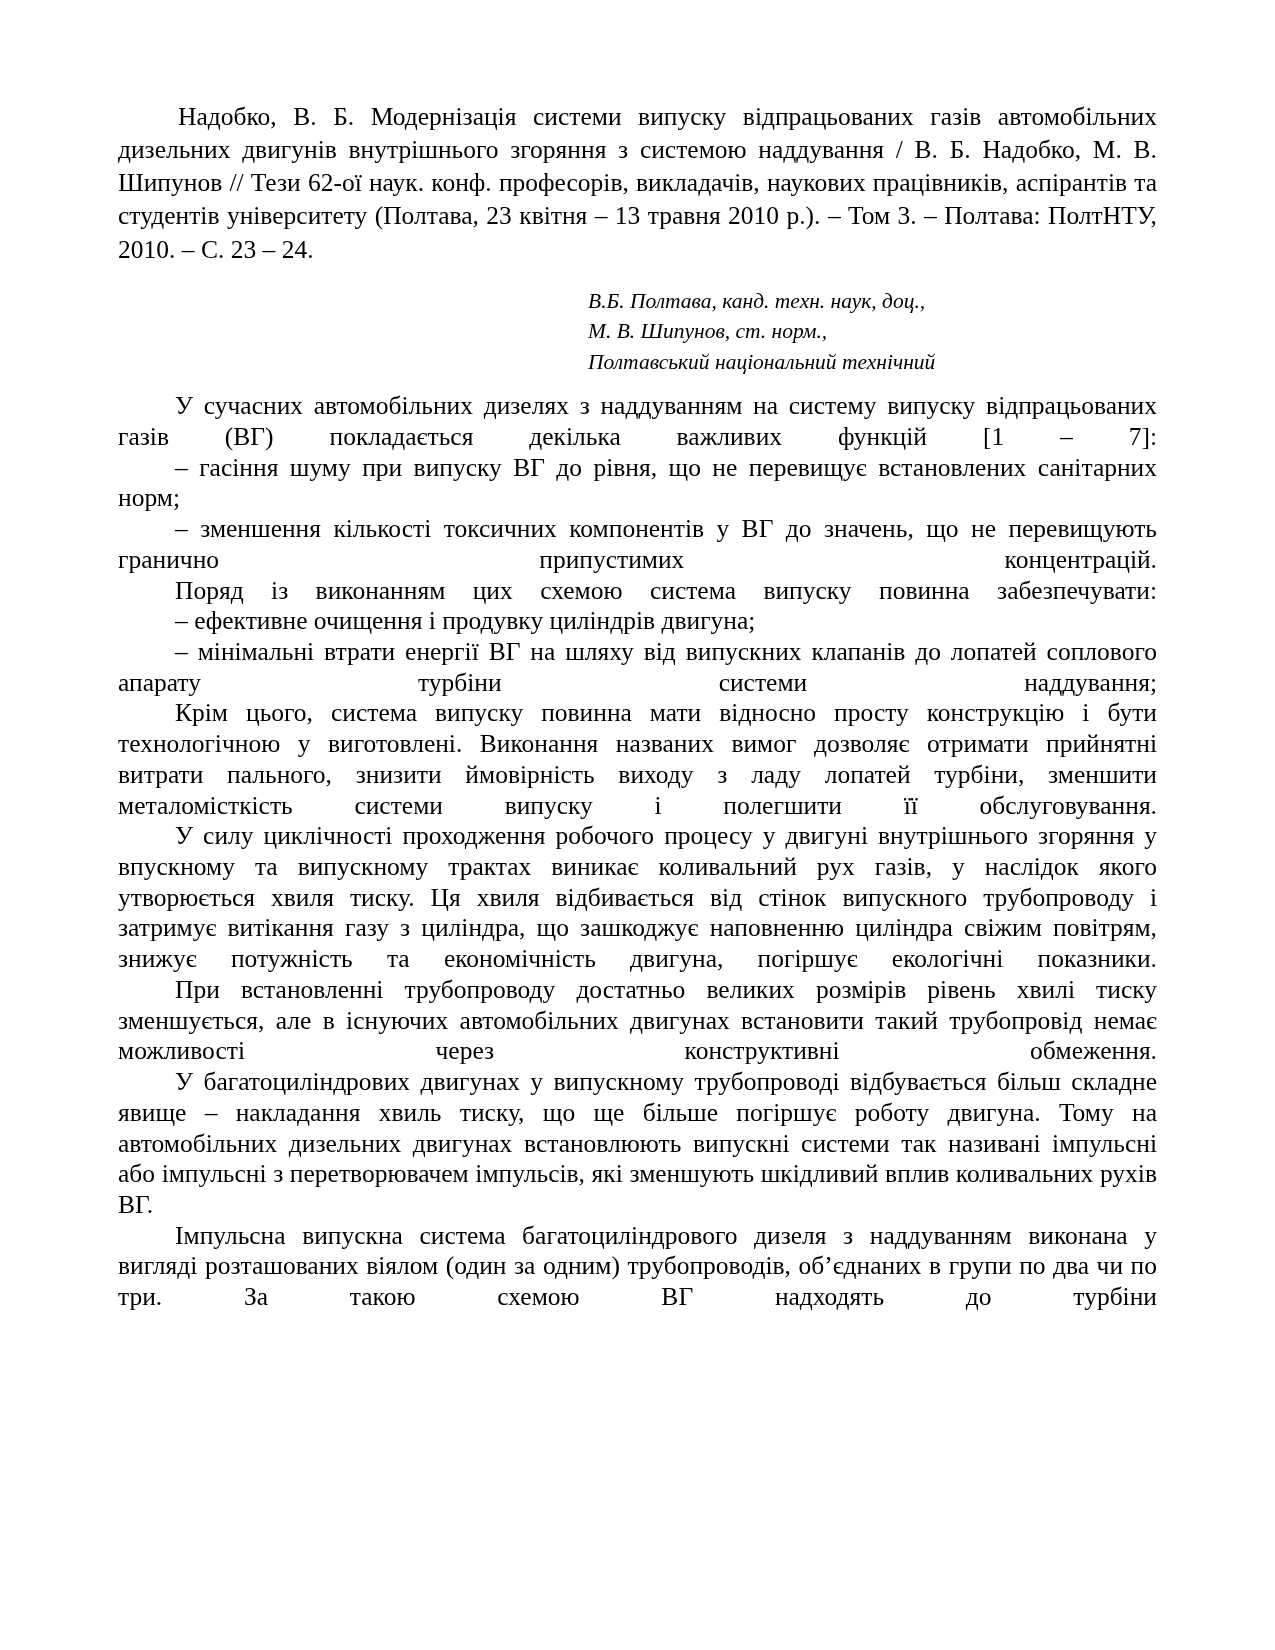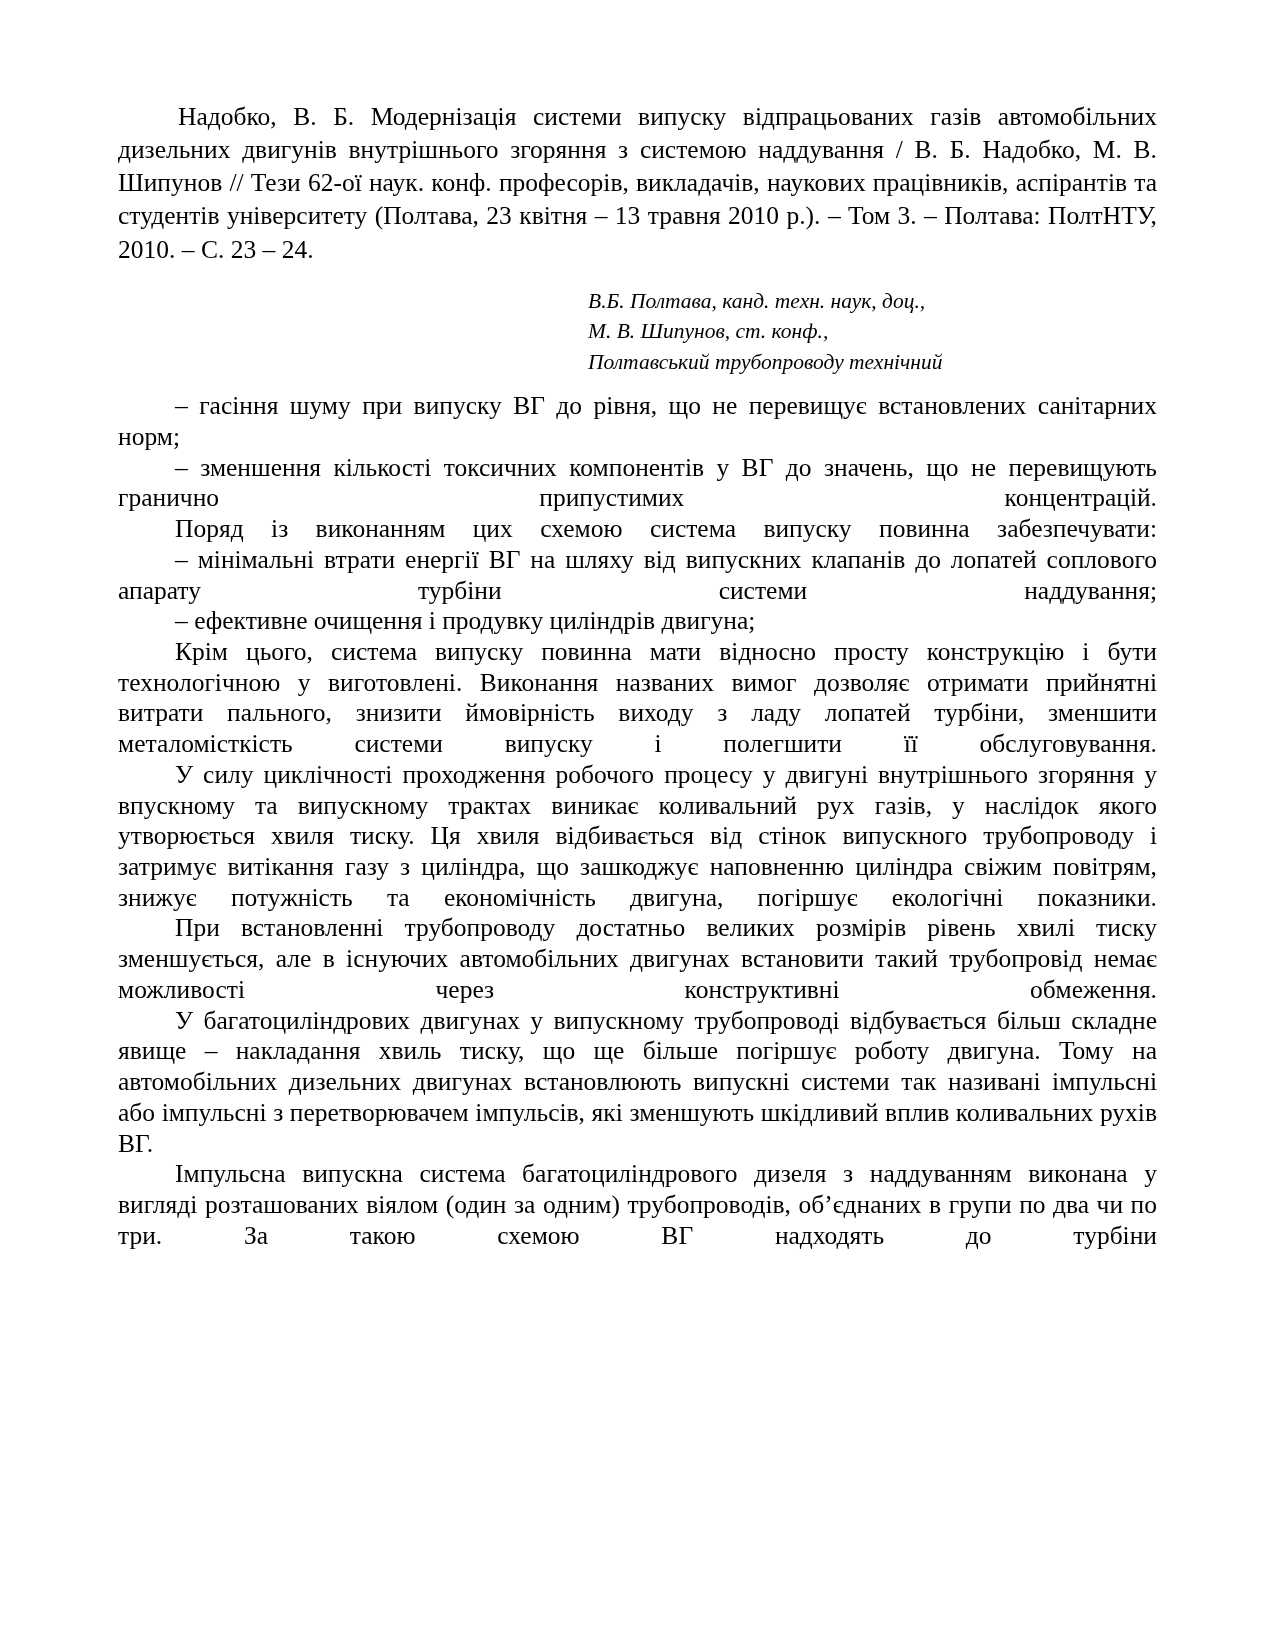--- a/index.html
+++ b/index.html
@@ -80,31 +80,32 @@
 </head>
 <body>
 
 <div class="page">
 
   <div class="citation">Надобко, В. Б. Модернізація системи випуску відпрацьованих газів автомобільних дизельних двигунів внутрішнього згоряння з системою наддування / В. Б. Надобко, М. В. Шипунов // Тези 62-ої наук. конф. професорів, викладачів, наукових працівників, аспірантів та студентів університету (Полтава, 23 квітня – 13 травня 2010 р.). – Том 3. – Полтава: ПолтНТУ, 2010. – С. 23 – 24.</div>
 
 
   <div class="authors-block">
     <div>В.Б. Полтава, канд. техн. наук, доц.,</div>
-    <div>М. В. Шипунов, ст. конф.,</div>
-    <div>Полтавський трубопроводу технічний</div>
+    <div>М. В. Шипунов, ст. норм.,</div>
+    <div>Полтавський національний технічний</div>
   </div>
 
 
   <div class="body-text">
+    <p class="full-justify">У сучасних автомобільних дизелях з наддуванням на систему випуску відпрацьованих газів (ВГ) покладається декілька важливих функцій [1 – 7]:</p>
     <p class="dash full-justify">– гасіння шуму при випуску ВГ до рівня, що не перевищує встановлених санітарних норм;</p>
     <p class="dash full-justify">– зменшення кількості токсичних компонентів у ВГ до значень, що не перевищують гранично припустимих концентрацій.</p>
     <p class="full-justify">Поряд із виконанням цих схемою система випуску повинна забезпечувати:</p>
+    <p class="dash">– ефективне очищення і продувку циліндрів двигуна;</p>
     <p class="dash full-justify">– мінімальні втрати енергії ВГ на шляху від випускних клапанів до лопатей соплового апарату турбіни системи наддування;</p>
-    <p class="dash">– ефективне очищення і продувку циліндрів двигуна;</p>
     <p class="full-justify">Крім цього, система випуску повинна мати відносно просту конструкцію і бути технологічною у виготовлені. Виконання названих вимог дозволяє отримати прийнятні витрати пального, знизити ймовірність виходу з ладу лопатей турбіни, зменшити металомісткість системи випуску і полегшити її обслуговування.</p>
     <p class="full-justify">У силу циклічності проходження робочого процесу у двигуні внутрішнього згоряння у впускному та випускному трактах виникає коливальний рух газів, у наслідок якого утворюється хвиля тиску. Ця хвиля відбивається від стінок випускного трубопроводу і затримує витікання газу з циліндра, що зашкоджує наповненню циліндра свіжим повітрям, знижує потужність та економічність двигуна, погіршує екологічні показники.</p>
     <p class="full-justify">При встановленні трубопроводу достатньо великих розмірів рівень хвилі тиску зменшується, але в існуючих автомобільних двигунах встановити такий трубопровід немає можливості через конструктивні обмеження.</p>
     <p class="full-justify">У багатоциліндрових двигунах у випускному трубопроводі відбувається більш складне явище – накладання хвиль тиску, що ще більше погіршує роботу двигуна. Тому на автомобільних дизельних двигунах встановлюють випускні системи так називані імпульсні або імпульсні з перетворювачем імпульсів, які зменшують шкідливий вплив коливальних рухів ВГ.</p>
     <p class="full-justify">Імпульсна випускна система багатоциліндрового дизеля з наддуванням виконана у вигляді розташованих віялом (один за одним) трубопроводів, об’єднаних в групи по два чи по три. За такою схемою ВГ надходять до турбіни</p>
   </div>
 
 </div>
 
 </body></html>

